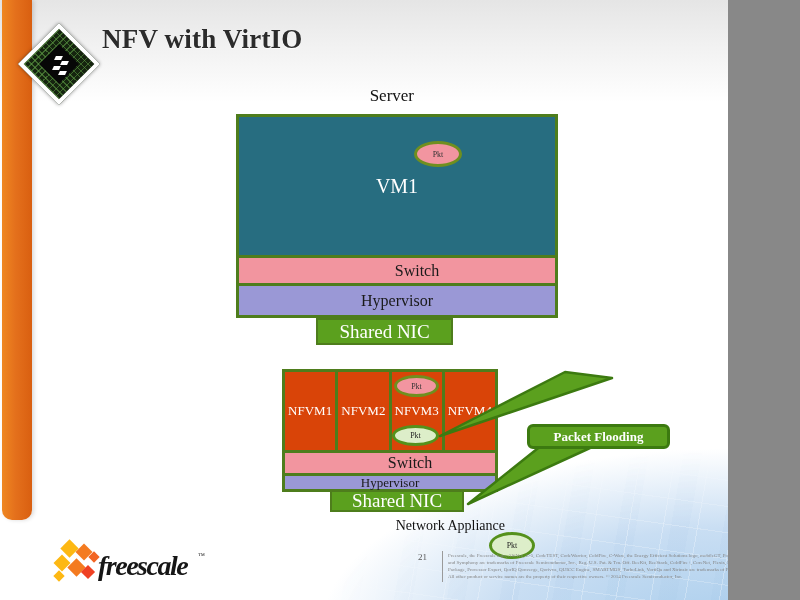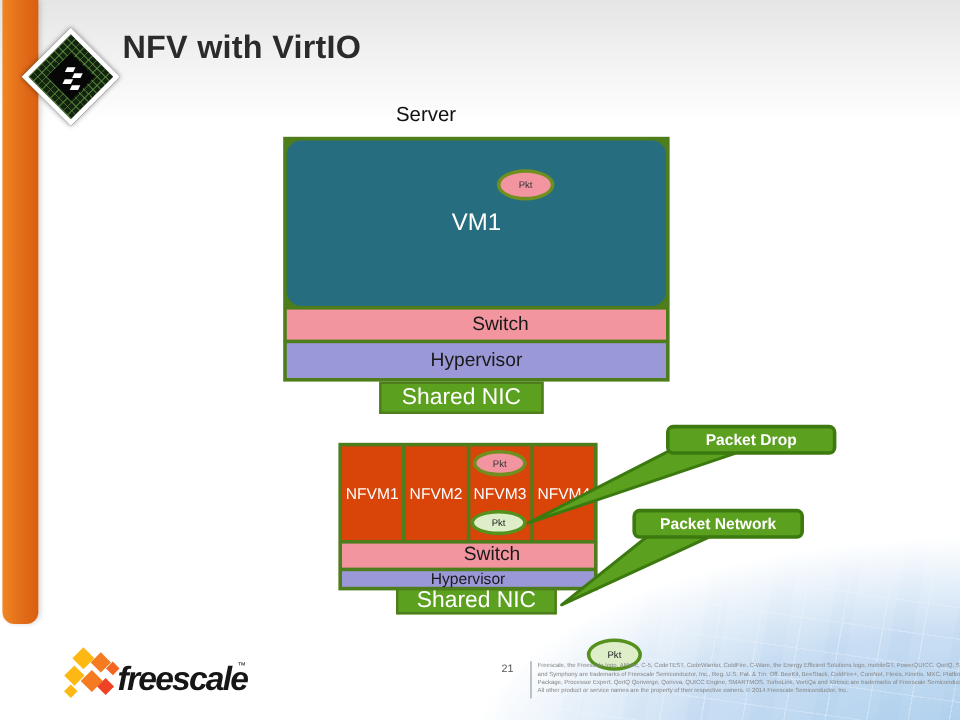--- a/index.html
+++ b/index.html
@@ -1,18 +1,18 @@
 <!DOCTYPE html>
 <html style="--accent-orange: #e4701c; --vm-teal: #276d80; --nfvm-red: #d94408; --switch-pink: #f2959f; --hypervisor-purple: #9a98d6; --green-fill: #5ba01e; --green-border: #4e7d1c; --pkt-pink: #f295a0; --pkt-green-bg: #ddeec9; --blue-corner: #a9cdec;"><head>
 <meta charset="utf-8">
 <style>
   html,body{margin:0;padding:0;background:#888;}
   .slide{
-    position:relative; width:800px; height:600px; overflow:hidden;
-    background:#ffffff; font-family:Liberation Sans, sans-serif;
+    position:relative; width:728px; height:600px; overflow:hidden;
+    background:#ffffff; font-family:Liberation Serif, serif;
     -webkit-font-smoothing:antialiased;
   }
   
   .header-band{position:absolute;left:0;top:0;width:800px;height:108px;
     background:linear-gradient(180deg,#e5e5e5 0%,#f2f2f2 45%,#ffffff 95%);z-index:0;}
   .blue-corner{position:absolute;right:0;bottom:0;width:460px;height:185px;z-index:0;
     background:radial-gradient(ellipse 120% 135% at 100% 118%, var(--blue-corner,#a9cdec) 0%, #c9def3 42%, rgba(255,255,255,0) 74%);}
   .blue-grid{position:absolute;inset:0;opacity:.5;
     background:
       repeating-linear-gradient(100deg, rgba(255,255,255,.55) 0 1px, transparent 1px 34px),
@@ -41,29 +41,29 @@
   .chip-wave i{position:absolute;width:7px;height:4px;background:#fff;transform:skewX(-25deg);}
   .chip-wave i:nth-child(1){left:10px;top:6px;}
   .chip-wave i:nth-child(2){left:16px;top:11px;}
   .chip-wave i:nth-child(3){left:8px;top:16px;}
   .chip-wave i:nth-child(4){left:14px;top:21px;}
   
   .outer-box{position:absolute;z-index:2;background:var(--green-border,#4e7d1c);
     padding:3px;box-sizing:border-box;display:flex;flex-direction:column;}
   .vm-row{display:flex;gap:3px;flex:1;}
   .vm{flex:1;display:flex;align-items:center;justify-content:center;color:#fff;}
-  .vm.teal{background:var(--vm-teal,#276d80);font-size:20px;border-radius:12px;}
+  .vm.teal{background:var(--vm-teal,#276d80);font-size:20px;}
   .vm.red{background:var(--nfvm-red,#d94408);font-size:13px;}
   .bar{margin-top:3px;display:flex;align-items:center;justify-content:center;color:#1a1a1a;}
   .bar.pink{background:var(--switch-pink,#f2959f);padding-left:40px;}
   .bar.purple{background:var(--hypervisor-purple,#9a98d6);}
   .nic{position:absolute;z-index:3;background:var(--green-fill,#5ba01e);
     border:2px solid var(--green-border,#4e7d1c);box-sizing:border-box;
     display:flex;align-items:center;justify-content:center;color:#fff;font-size:19px;}
-  .diagram-label{position:absolute;z-index:3;color:#111;text-align:left;}
+  .diagram-label{position:absolute;z-index:3;color:#111;text-align:right;}
   .pkt{position:absolute;z-index:3;border-radius:50%;box-sizing:border-box;
     display:flex;align-items:center;justify-content:center;font-size:8px;color:#333;}
   .pkt.pink{background:var(--pkt-pink,#f295a0);border:3px solid #6f8f1f;}
   .pkt.green{background:var(--pkt-green-bg,#ddeec9);border:3px solid #55911c;color:#222;}
   
   .tails{position:absolute;left:0;top:0;z-index:4;pointer-events:none;}
   .callout{position:absolute;z-index:5;background:var(--green-fill,#5ba01e);
     border:3px solid #3c7a10;border-radius:6px;box-sizing:border-box;
     display:flex;align-items:center;justify-content:center;
     color:#fff;font-size:13px;font-weight:600;}
@@ -133,28 +133,28 @@
       <div class="vm red">NFVM2</div>
       <div class="vm red">NFVM3</div>
       <div class="vm red">NFVM4</div>
     </div>
     <div class="bar pink" style="height:20px;font-size:16px;">Switch</div>
     <div class="bar purple" style="height:13px;font-size:13px;">Hypervisor</div>
   </div>
   <div class="nic" style="left:330px;top:490px;width:134px;height:22px;">Shared NIC</div>
   <div class="pkt pink" style="left:394px;top:375px;width:45px;height:22px;">Pkt</div>
   <div class="pkt green" style="left:392px;top:425px;width:47px;height:21px;">Pkt</div>
+  <div class="diagram-label" style="left:305px;top:518px;width:200px;font-size:14px;">Network Appliance</div>
 
   <svg class="tails" width="800" height="600" viewBox="0 0 800 600">
     <polygon points="565,372 612,378 440,436" fill="#5ba01e" stroke="#3c7a10" stroke-width="2.5" stroke-linejoin="round"></polygon>
     <polygon points="542,445 590,448 468,504" fill="#5ba01e" stroke="#3c7a10" stroke-width="2.5" stroke-linejoin="round"></polygon>
   </svg>
 
-  <div class="callout" style="left:555px;top:354px;width:142px;height:25px;">Packet Drop</div>
-  <div class="callout" style="left:527px;top:424px;width:143px;height:25px;">Packet Network</div>
+  <div class="callout" style="left:527px;top:424px;width:143px;height:25px;">Packet Flooding</div>
 
   <div class="pkt green" style="left:489px;top:532px;width:46px;height:27px;">Pkt</div>
 
   <div class="page-number">21</div>
   <div class="footer-divider"></div>
   <div class="legal">
     <div>Freescale, the Freescale logo, AltiVec, C-5, CodeTEST, CodeWarrior, ColdFire, C-Ware, the Energy Efficient Solutions logo, mobileGT, PowerQUICC, QorIQ, StarCore</div>
     <div>and Symphony are trademarks of Freescale Semiconductor, Inc., Reg. U.S. Pat. &amp; Tm. Off. BeeKit, BeeStack, ColdFire+, CoreNet, Flexis, Kinetis, MXC, Platform in a</div>
     <div>Package, Processor Expert, QorIQ Qonverge, Qorivva, QUICC Engine, SMARTMOS, TurboLink, VortiQa and Xtrinsic are trademarks of Freescale Semiconductor, Inc.</div>
     <div>All other product or service names are the property of their respective owners. © 2014 Freescale Semiconductor, Inc.</div>

